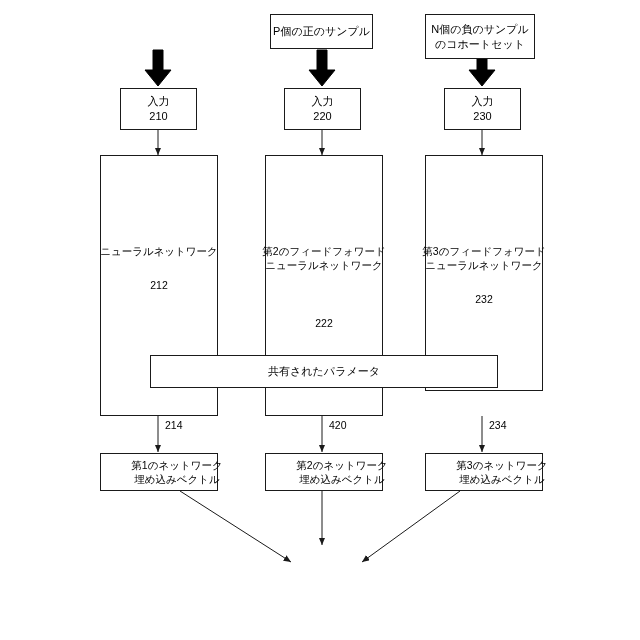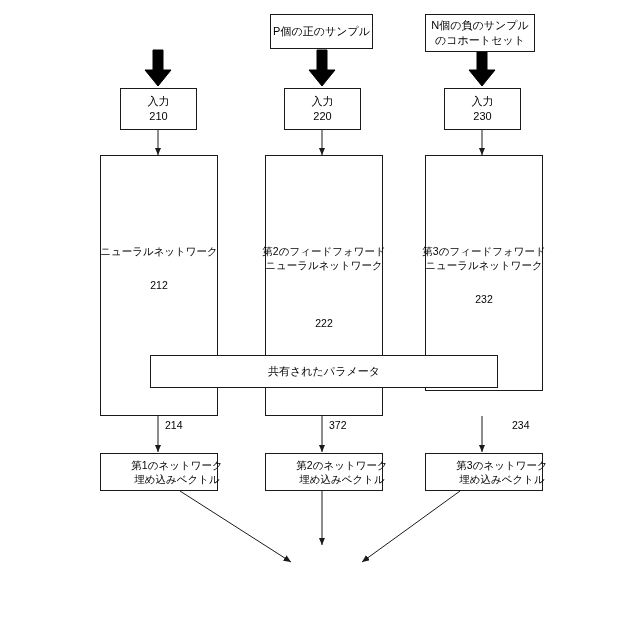--- a/index.html
+++ b/index.html
@@ -128,21 +128,21 @@
     <line x1="180" y1="491" x2="291" y2="562" stroke="#1a1a1a" stroke-width="1" marker-end="url(#thinArrow)"></line>
     <line x1="322" y1="491" x2="322" y2="545" stroke="#1a1a1a" stroke-width="1" marker-end="url(#thinArrow)"></line>
     <line x1="460" y1="491" x2="362" y2="562" stroke="#1a1a1a" stroke-width="1" marker-end="url(#thinArrow)"></line>
   </svg>
 
 
   <div class="node src-box" style="left:270px; top:14px; width:103px; height:35px;">
     <span class="line">P個の正のサンプル</span>
   </div>
 
-  <div class="node src-box" style="left:425px; top:14px; width:110px; height:38px;">
+  <div class="node src-box" style="left:425px; top:14px; width:110px; height:45px;">
     <span class="line">N個の負のサンプル</span>
     <span class="line">のコホートセット</span>
   </div>
 
   <div class="node input-box" style="left:120px; top:88px; width:77px; height:42px;">
     <span class="line">入力</span>
     <span class="line">210</span>
   </div>
 
   <div class="node input-box" style="left:284px; top:88px; width:77px; height:42px;">
@@ -176,22 +176,22 @@
       <span class="line">ニューラルネットワーク</span>
     </span>
     <span class="net-ref">232</span>
   </div>
 
   <div class="node shared-box" style="left:150px; top:355px; width:348px; height:33px;">
     <span class="line">共有されたパラメータ</span>
   </div>
 
   <div class="edge-label" style="left:165px; top:419px;">214</div>
-  <div class="edge-label" style="left:329px; top:419px;">372</div>
-  <div class="edge-label" style="left:512px; top:419px;text-align:center;">234</div>
+  <div class="edge-label" style="left:329px; top:419px;">420</div>
+  <div class="edge-label" style="left:489px; top:419px;text-align:center;">234</div>
 
   <div class="node emb-box" style="left:100px; top:453px; width:118px; height:38px;">
     <span class="line">第1のネットワーク</span>
     <span class="line">埋め込みベクトル</span>
   </div>
 
   <div class="node emb-box" style="left:265px; top:453px; width:118px; height:38px;">
     <span class="line">第2のネットワーク</span>
     <span class="line">埋め込みベクトル</span>
   </div>

